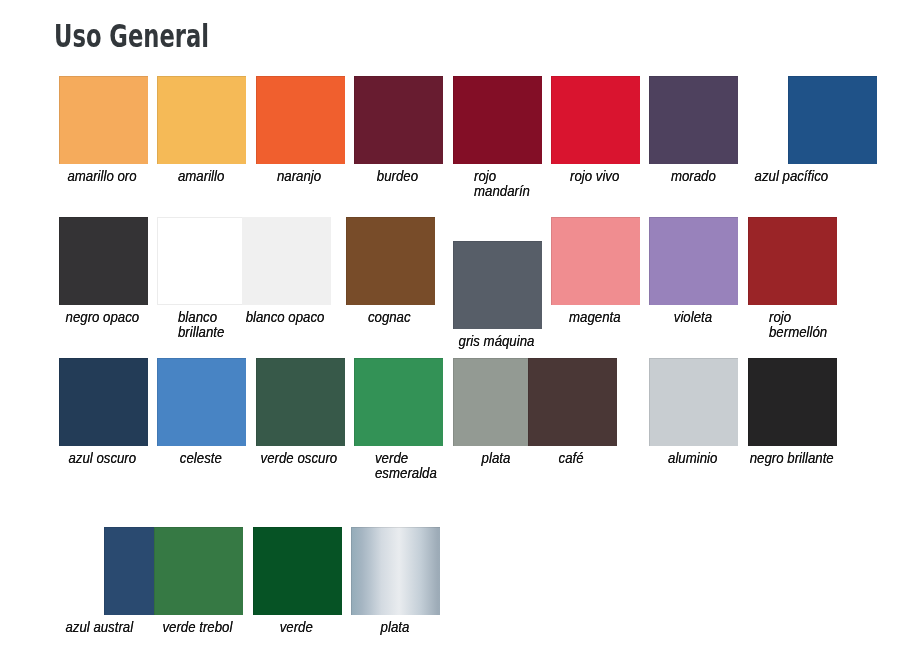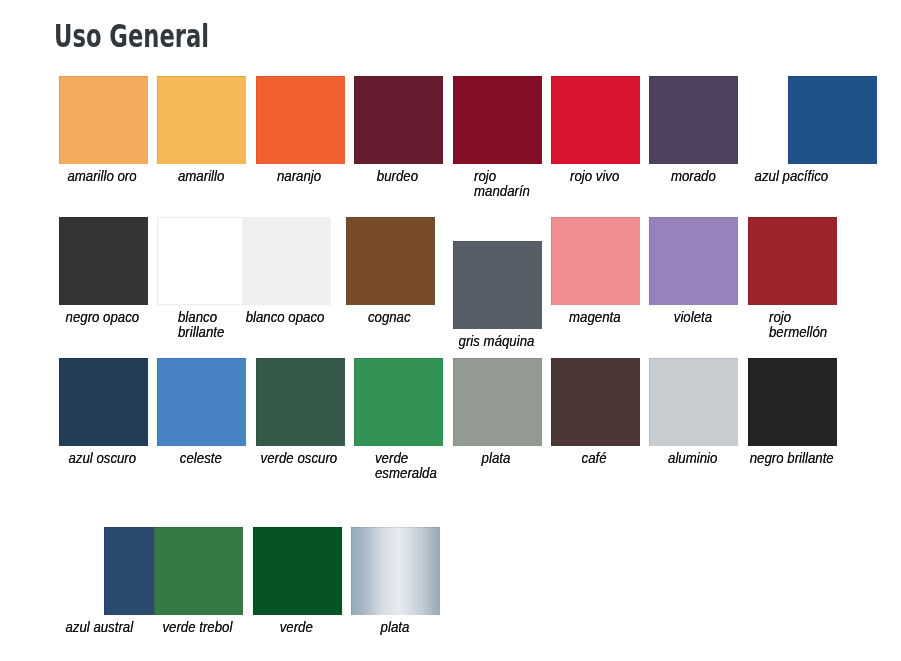--- a/index.html
+++ b/index.html
@@ -139,21 +139,21 @@
           <div class="swatch-label"><span class="lbl-inner"><span class="lbl-line">verde oscuro</span></span></div>
         </div>
         <div class="swatch-cell" style="left: 354.2px;">
           <div class="swatch-chip" style="background-color: rgb(51, 146, 86);"></div>
           <div class="swatch-label is-multiline"><span class="lbl-inner"><span class="lbl-line">verde</span><span class="lbl-line">esmeralda</span></span></div>
         </div>
         <div class="swatch-cell" style="left: 452.6px;">
           <div class="swatch-chip" style="background-color: rgb(147, 154, 147);"></div>
           <div class="swatch-label"><span class="lbl-inner"><span class="lbl-line">plata</span></span></div>
         </div>
-        <div class="swatch-cell" style="left: 551px;">
+        <div class="swatch-cell" style="left: 528px;">
           <div class="swatch-chip" style="background-color: rgb(74, 55, 54);"></div>
           <div class="swatch-label"><span class="lbl-inner"><span class="lbl-line">café</span></span></div>
         </div>
         <div class="swatch-cell" style="left: 649.4px;">
           <div class="swatch-chip" style="background-color: rgb(200, 205, 209);"></div>
           <div class="swatch-label"><span class="lbl-inner"><span class="lbl-line">aluminio</span></span></div>
         </div>
         <div class="swatch-cell" style="left: 747.8px;">
           <div class="swatch-chip" style="background-color: rgb(37, 36, 37);"></div>
           <div class="swatch-label"><span class="lbl-inner"><span class="lbl-line">negro brillante</span></span></div>

